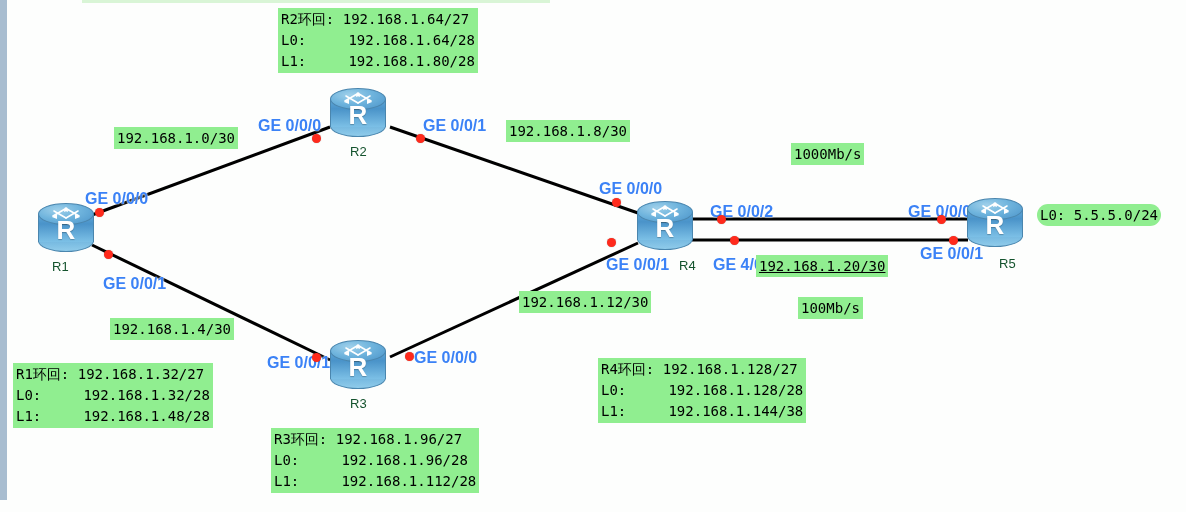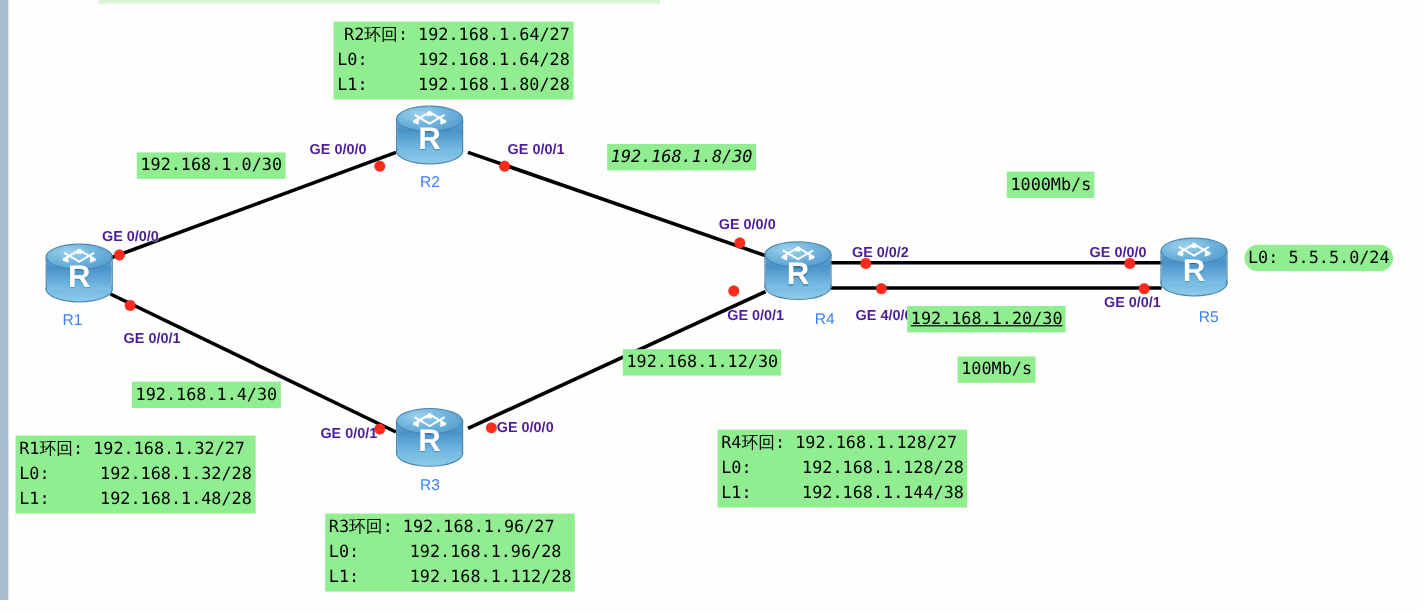--- a/index.html
+++ b/index.html
@@ -43,31 +43,31 @@
     white-space: pre;
     padding: 1px 3px;
     letter-spacing: 0px;
   }
   .glabel.multi {
     line-height: 21px;
   }
   
   .iflabel {
     position: absolute;
-    color: #4c1d95;
+    color: #3b82f6;
     font-family: "Liberation Sans", sans-serif;
-    font-size: 12px;
+    font-size: 16px;
     font-weight: bold;
     white-space: nowrap;
     text-shadow: 0 0 1px #ffffff, 0 0 2px #ffffff;
   }
   
   .rname {
     position: absolute;
-    color: #3b82f6;
+    color: #14532d;
     font-family: "Liberation Sans", sans-serif;
     font-size: 13px;
     font-weight: normal;
     white-space: nowrap;
   }
   
   .router {
     position: absolute;
     width: 56px;
     height: 50px;
@@ -291,31 +291,31 @@
   <div class="iflabel" style="left:267px; top:354px;">GE 0/0/1</div>
   <div class="iflabel" style="left:414px; top:349px;">GE 0/0/0</div>
   <div class="iflabel" style="left:599px; top:180px;">GE 0/0/0</div>
   <div class="iflabel" style="left:606px; top:256px;">GE 0/0/1</div>
   <div class="iflabel" style="left:710px; top:203px;">GE 0/0/2</div>
   <div class="iflabel" style="left:713px; top:256px;">GE 4/0/0</div>
   <div class="iflabel" style="left:908px; top:203px;">GE 0/0/0</div>
   <div class="iflabel" style="left:920px; top:245px;">GE 0/0/1</div>
 
   <div class="glabel" style="left:114px; top:127px;">192.168.1.0/30</div>
-  <div class="glabel" style="left:506px; top:120px;font-style:italic;">192.168.1.8/30</div>
+  <div class="glabel" style="left:506px; top:120px;">192.168.1.8/30</div>
   <div class="glabel" style="left:110px; top:318px;">192.168.1.4/30</div>
   <div class="glabel" style="left:519px; top:291px;">192.168.1.12/30</div>
   <div class="glabel" style="left:756px; top:255px;text-decoration:underline;">192.168.1.20/30</div>
 
-  <div class="glabel" style="left:791px; top:143px;margin-left:48px;">1000Mb/s</div>
+  <div class="glabel" style="left:791px; top:143px;">1000Mb/s</div>
   <div class="glabel" style="left:798px; top:297px;">100Mb/s</div>
 
   <div class="glabel" style="left:1037px; top:204px;border-radius:11px;">L0: 5.5.5.0/24</div>
 
-  <div class="glabel multi" style="left:278px; top:18px;text-align:right;">R2环回: 192.168.1.64/27
+  <div class="glabel multi" style="left:278px; top:8px;">R2环回: 192.168.1.64/27
 L0:     192.168.1.64/28
 L1:     192.168.1.80/28</div>
   <div class="glabel multi" style="left:13px;  top:363px;">R1环回: 192.168.1.32/27
 L0:     192.168.1.32/28
 L1:     192.168.1.48/28</div>
   <div class="glabel multi" style="left:271px; top:428px;">R3环回: 192.168.1.96/27
 L0:     192.168.1.96/28
 L1:     192.168.1.112/28</div>
   <div class="glabel multi" style="left:598px; top:358px;">R4环回: 192.168.1.128/27
 L0:     192.168.1.128/28

